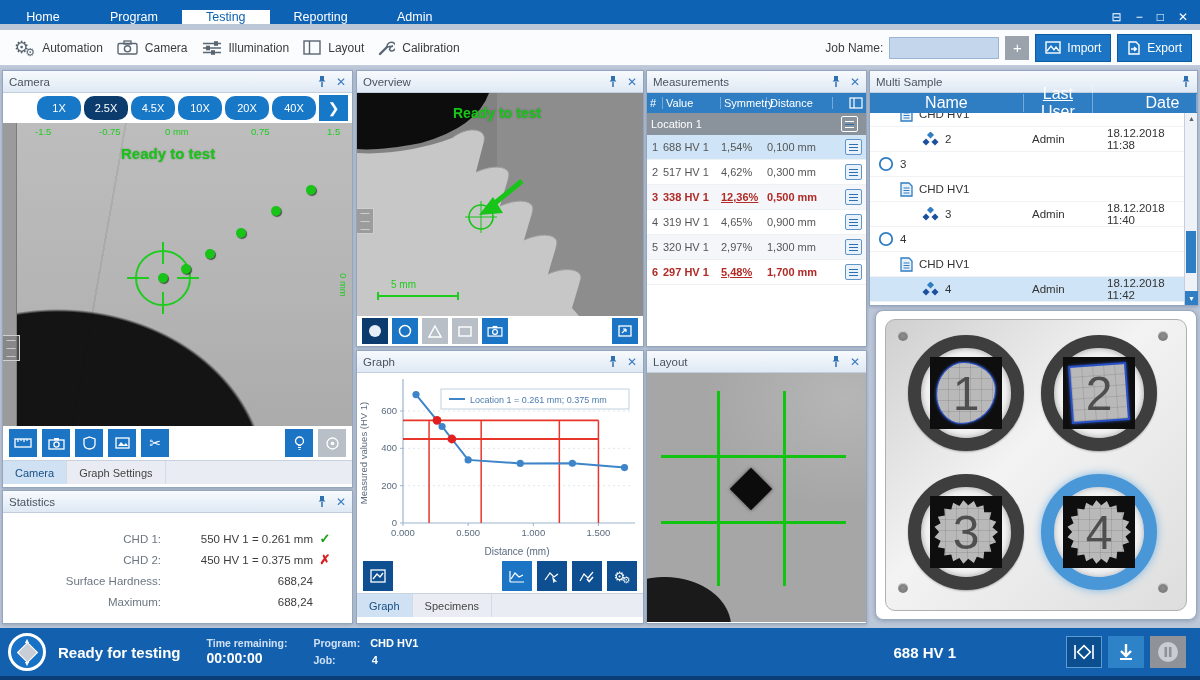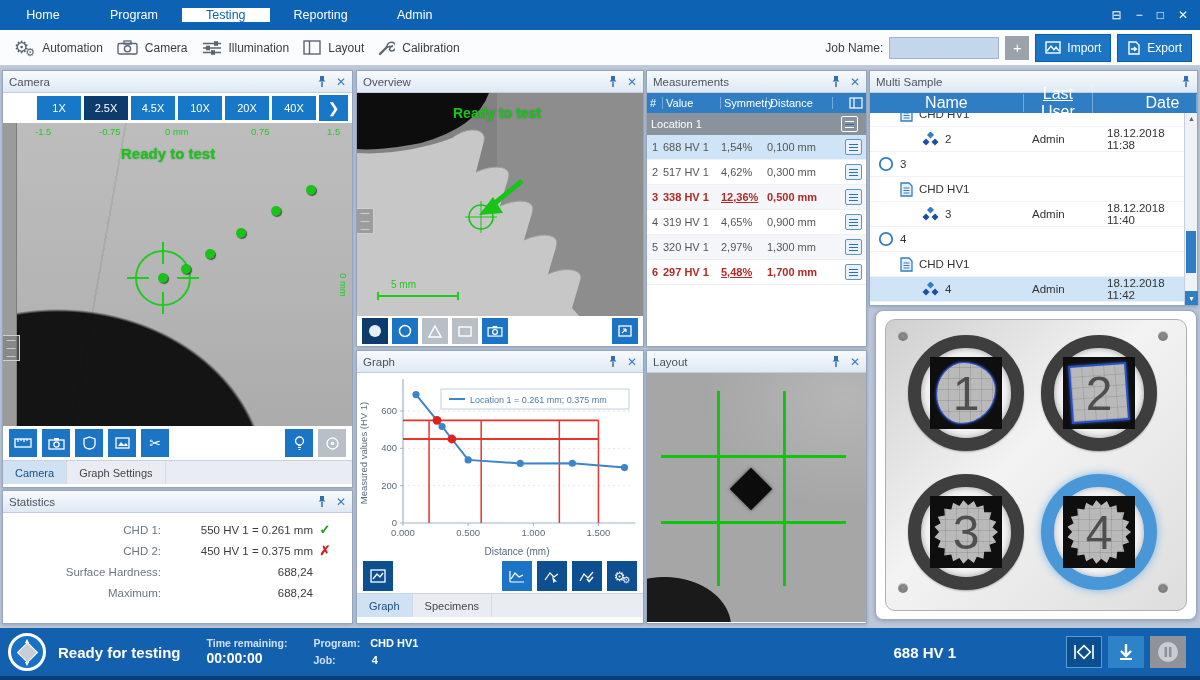--- a/index.html
+++ b/index.html
@@ -1,20 +1,20 @@
 <!DOCTYPE html>
 <html><head>
 <meta charset="utf-8">
 <style>
   html,body{margin:0;padding:0;background:#8e9aab;}
   *{box-sizing:border-box;font-family:"Liberation Sans",sans-serif;}
   #app{position:relative;width:1200px;height:680px;background:#bcc7d8;overflow:hidden;}
 
   
-  #topnav{position:absolute;left:0;top:0;width:1200px;height:30px;background:#0d62b4;display:flex;align-items:center;}
+  #topnav{position:absolute;left:0;top:0;width:1200px;height:24px;background:#0d62b4;display:flex;align-items:flex-end;}
   .nav-tab{min-width:86px;padding:0 24px;display:flex;align-items:center;justify-content:center;color:#fff;font-size:12.5px;cursor:pointer;}
   .nav-tab.active{background:#fff;color:#0d62b4;}
   #win-controls{margin-left:auto;display:flex;align-items:center;gap:14px;padding-right:12px;color:#fff;font-size:12px;}
   #win-controls span{cursor:pointer;}
 
   
   #ribbon{position:absolute;left:0;top:30px;width:1200px;height:36px;background:#fafcfe;border-bottom:1px solid #c2cddc;display:flex;align-items:center;}
   .tool{display:flex;align-items:center;gap:7px;margin-left:14px;color:#3c3c3c;font-size:12px;cursor:pointer;}
   .tool .glyph{color:#5a6572;display:flex;align-items:center;}
   #ribbon-right{margin-left:auto;display:flex;align-items:center;gap:6px;padding-right:8px;}
@@ -26,21 +26,21 @@
   
   .panel{position:absolute;background:#fff;border:1px solid #93a6bd;box-shadow:0 1px 3px rgba(40,60,90,.25);}
   .phead{height:22px;background:linear-gradient(#f7fafd,#dfe9f4);border-bottom:1px solid #c2cedd;display:flex;align-items:center;padding:0 6px;}
   .phead .ptitle{font-size:11.5px;color:#4a5360;}
   .phead .sp{margin-left:auto;}
   .pin,.pclose{color:#2e6fb0;margin-left:9px;cursor:pointer;display:flex;align-items:center;}
   .pclose{font-size:12px;color:#3a79c0;}
 
   
   #zoomrow{height:30px;display:flex;align-items:center;padding:3px 4px 3px 34px;gap:3px;background:#fff;}
-  .zoom-btn{flex:0 0 44px;height:24px;background:#1878c8;color:#fff;font-size:11px;display:flex;align-items:center;justify-content:center;cursor:pointer;}
+  .zoom-btn{flex:0 0 44px;height:24px;background:#1878c8;color:#fff;font-size:11px;display:flex;align-items:center;justify-content:center;cursor:pointer;border-radius:10px;}
   .zoom-btn.active{background:#0c3c6e;}
   .zoom-next{margin-left:auto;width:30px;height:26px;background:#1878c8;color:#fff;font-size:14px;display:flex;align-items:center;justify-content:center;cursor:pointer;}
   #cam-image{position:relative;height:303px;background:
      linear-gradient(115deg,rgba(0,0,0,.05) 0 2px,transparent 2px 60px),
      linear-gradient(100deg,transparent 0 120px,rgba(0,0,0,.07) 120px 122px,transparent 122px),
      radial-gradient(360px 300px at 55px 360px,#141414 57%,rgba(20,20,20,0) 58%),
      linear-gradient(#bdbdbd,#b4b4b4 60%,#ababab);overflow:hidden;}
   .lstrip{position:absolute;left:0;top:0;width:14px;height:100%;background:#9b9b9b;border-right:1px solid #7c7c7c;}
   .drag-handle{position:absolute;width:18px;height:26px;border:1px solid #cfcfcf;background:rgba(120,120,120,.55);color:#e8e8e8;font-size:9px;line-height:8px;display:flex;flex-direction:column;align-items:center;justify-content:center;cursor:grab;}
   .ruler-label{position:absolute;top:3px;font-size:9.5px;color:#1ecb1e;}
@@ -341,21 +341,21 @@
       <span class="ptitle">Statistics</span>
       <span class="sp"></span>
       <span class="pin">
           <svg width="10" height="13" viewBox="0 0 10 13">
             <path d="M3 1h4v4l1.5 1.5h-7L3 5z" fill="#2e6fb0"></path>
             <line x1="5" y1="7" x2="5" y2="12" stroke="#2e6fb0" stroke-width="1.5"></line>
           </svg>
         </span>
       <span class="pclose">✕</span>
     </div>
-    <div id="stat-rows" style="padding-top:6px;">
+    <div id="stat-rows" style="padding-top:6px;margin-top:9px;">
         <div class="stat-row">
           <div class="stat-label">CHD 1:</div>
           <div class="stat-value">550 HV 1 = 0.261 mm</div>
           <div class="stat-status pass">✓</div>
         </div>
         <div class="stat-row">
           <div class="stat-label">CHD 2:</div>
           <div class="stat-value">450 HV 1 = 0.375 mm</div>
           <div class="stat-status fail">✗</div>
         </div>

